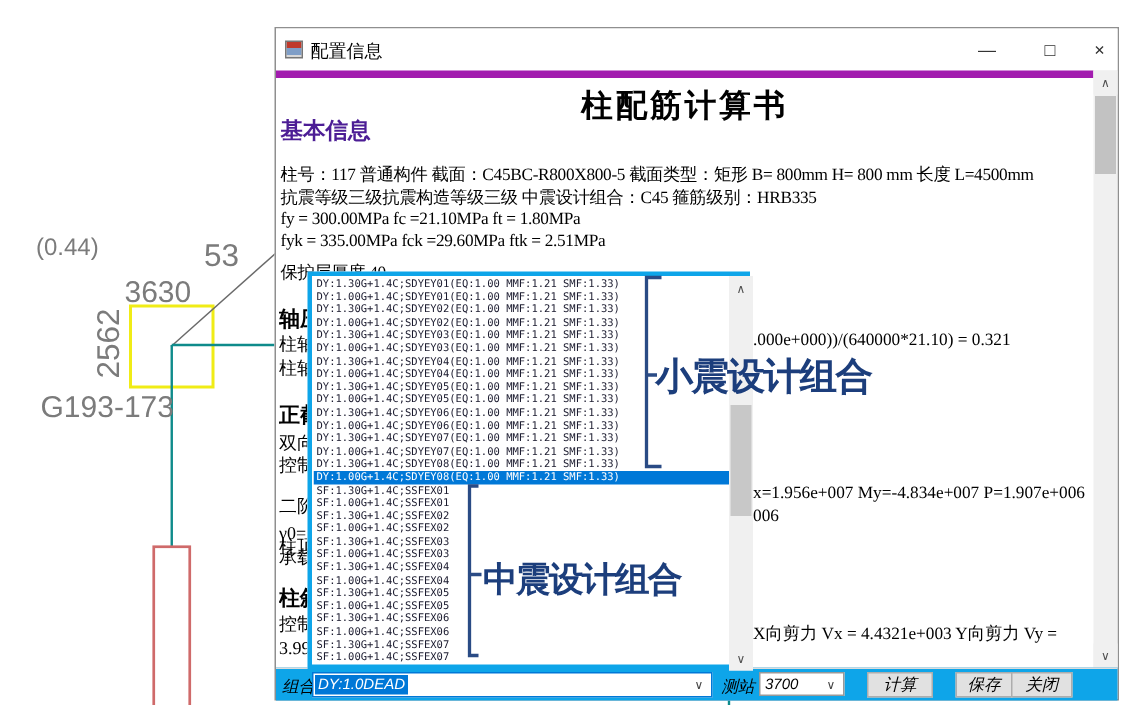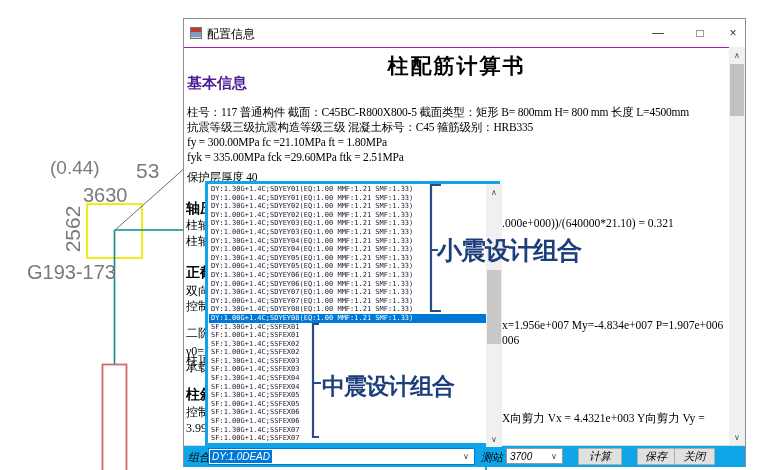--- a/index.html
+++ b/index.html
@@ -1,39 +1,39 @@
 <!DOCTYPE html>
 <html><head>
 <meta charset="utf-8">
 <style>
   html,body{margin:0;padding:0;background:#fff;}
   .stage{position:relative;width:763px;height:470px;background:#fff;overflow:hidden;
          font-family:"Liberation Sans","DejaVu Sans",sans-serif;}
   
   .cad-label{position:absolute;color:#7b7b7b;white-space:nowrap;
              font-family:"Liberation Sans","DejaVu Sans",sans-serif;}
-  .cad-l0{left:50px;top:157px;font-size:19px;}
+  .cad-l0{left:24px;top:157px;font-size:16px;}
   .cad-l1{left:83px;top:184px;font-size:20px;}
   .cad-l2{left:136px;top:159px;font-size:21px;}
   .cad-l3{left:73px;top:229px;font-size:21px;transform:translate(-50%,-50%) rotate(-90deg);}
   .cad-l4{left:27px;top:261px;font-size:20px;}
   .cad-svg{position:absolute;left:0;top:0;z-index:0;}
   
   .dlg{position:absolute;left:183px;top:18px;width:563px;height:449px;background:#fff;
        border:1px solid #8f8f8f;z-index:5;box-sizing:border-box;}
   .titlebar{position:absolute;left:0;top:0;width:561px;height:28px;background:#fff;}
   .w-icon{position:absolute;left:6px;top:8px;width:12px;height:12px;border:1px solid #777;
           background:linear-gradient(180deg,#c0392b 0 4px,#7f9ec7 4px 9px,#d8d8d8 9px 100%);box-sizing:border-box;}
   .w-title{position:absolute;left:23px;top:7px;font-size:12px;color:#000;}
   .wbtns{position:absolute;right:0;top:0;height:28px;display:flex;}
   .wbtn{width:42px;height:28px;display:flex;align-items:center;justify-content:center;
         color:#333;font-size:12px;}
   .wbtn.close{width:24px;}
   .content{position:absolute;left:0;top:28px;width:545px;height:398px;background:#fff;
-           border-top:1px solid #a21caf;box-sizing:content-box;overflow:hidden;
+           border-top:5px solid #a21caf;box-sizing:content-box;overflow:hidden;
            font-family:"Liberation Serif","DejaVu Serif",serif;}
   .r-title{position:absolute;left:0;top:4px;width:100%;text-align:center;font-size:21px;
            font-weight:bold;color:#000;letter-spacing:2px;}
   .r-h{position:absolute;left:3px;top:26px;font-size:15px;font-weight:bold;color:#4c1d95;}
   .r-line{position:absolute;left:3px;white-space:nowrap;font-size:11.5px;color:#000;letter-spacing:-0.2px;}
   .rl0{top:57px;} .rl1{top:72px;} .rl2{top:88px;} .rl3{top:103px;} .rl4{top:122px;}
   .left-frags{position:absolute;left:2px;top:0;width:19px;height:398px;overflow:hidden;}
   .right-frags{position:absolute;left:318px;top:0;width:226px;height:398px;overflow:hidden;}
   .frag{position:absolute;left:0;white-space:nowrap;font-size:12px;color:#000;}
   .frag.fb{font-size:14px;font-weight:bold;}
@@ -111,21 +111,21 @@
         <div class="wbtn close">
             <span>×</span>
           </div>
       </div>
     </div>
 
     <div class="content">
       <div class="r-title">柱配筋计算书</div>
       <div class="r-h">基本信息</div>
       <div class="r-line rl0">柱号：117 普通构件  截面：C45BC-R800X800-5 截面类型：矩形 B= 800mm H= 800 mm  长度 L=4500mm</div>
-      <div class="r-line rl1">抗震等级三级抗震构造等级三级 混凝土标号：C45 箍筋级别：HRB335</div>
+      <div class="r-line rl1">抗震等级三级抗震构造等级三级 中震设计组合：C45 箍筋级别：HRB335</div>
       <div class="r-line rl2">fy = 300.00MPa fc =21.10MPa ft = 1.80MPa</div>
       <div class="r-line rl3">fyk = 335.00MPa fck =29.60MPa ftk = 2.51MPa</div>
       <div class="r-line rl4">保护层厚度  40</div>
       <div class="left-frags">
           <div class="frag fb" style="top: 152px;">轴压</div>
           <div class="frag" style="top: 169px;">柱轴</div>
           <div class="frag" style="top: 185px;">柱轴</div>
           <div class="frag fb" style="top: 216px;">正截</div>
           <div class="frag" style="top: 235px;">双向</div>
           <div class="frag" style="top: 250px;">控制</div>

